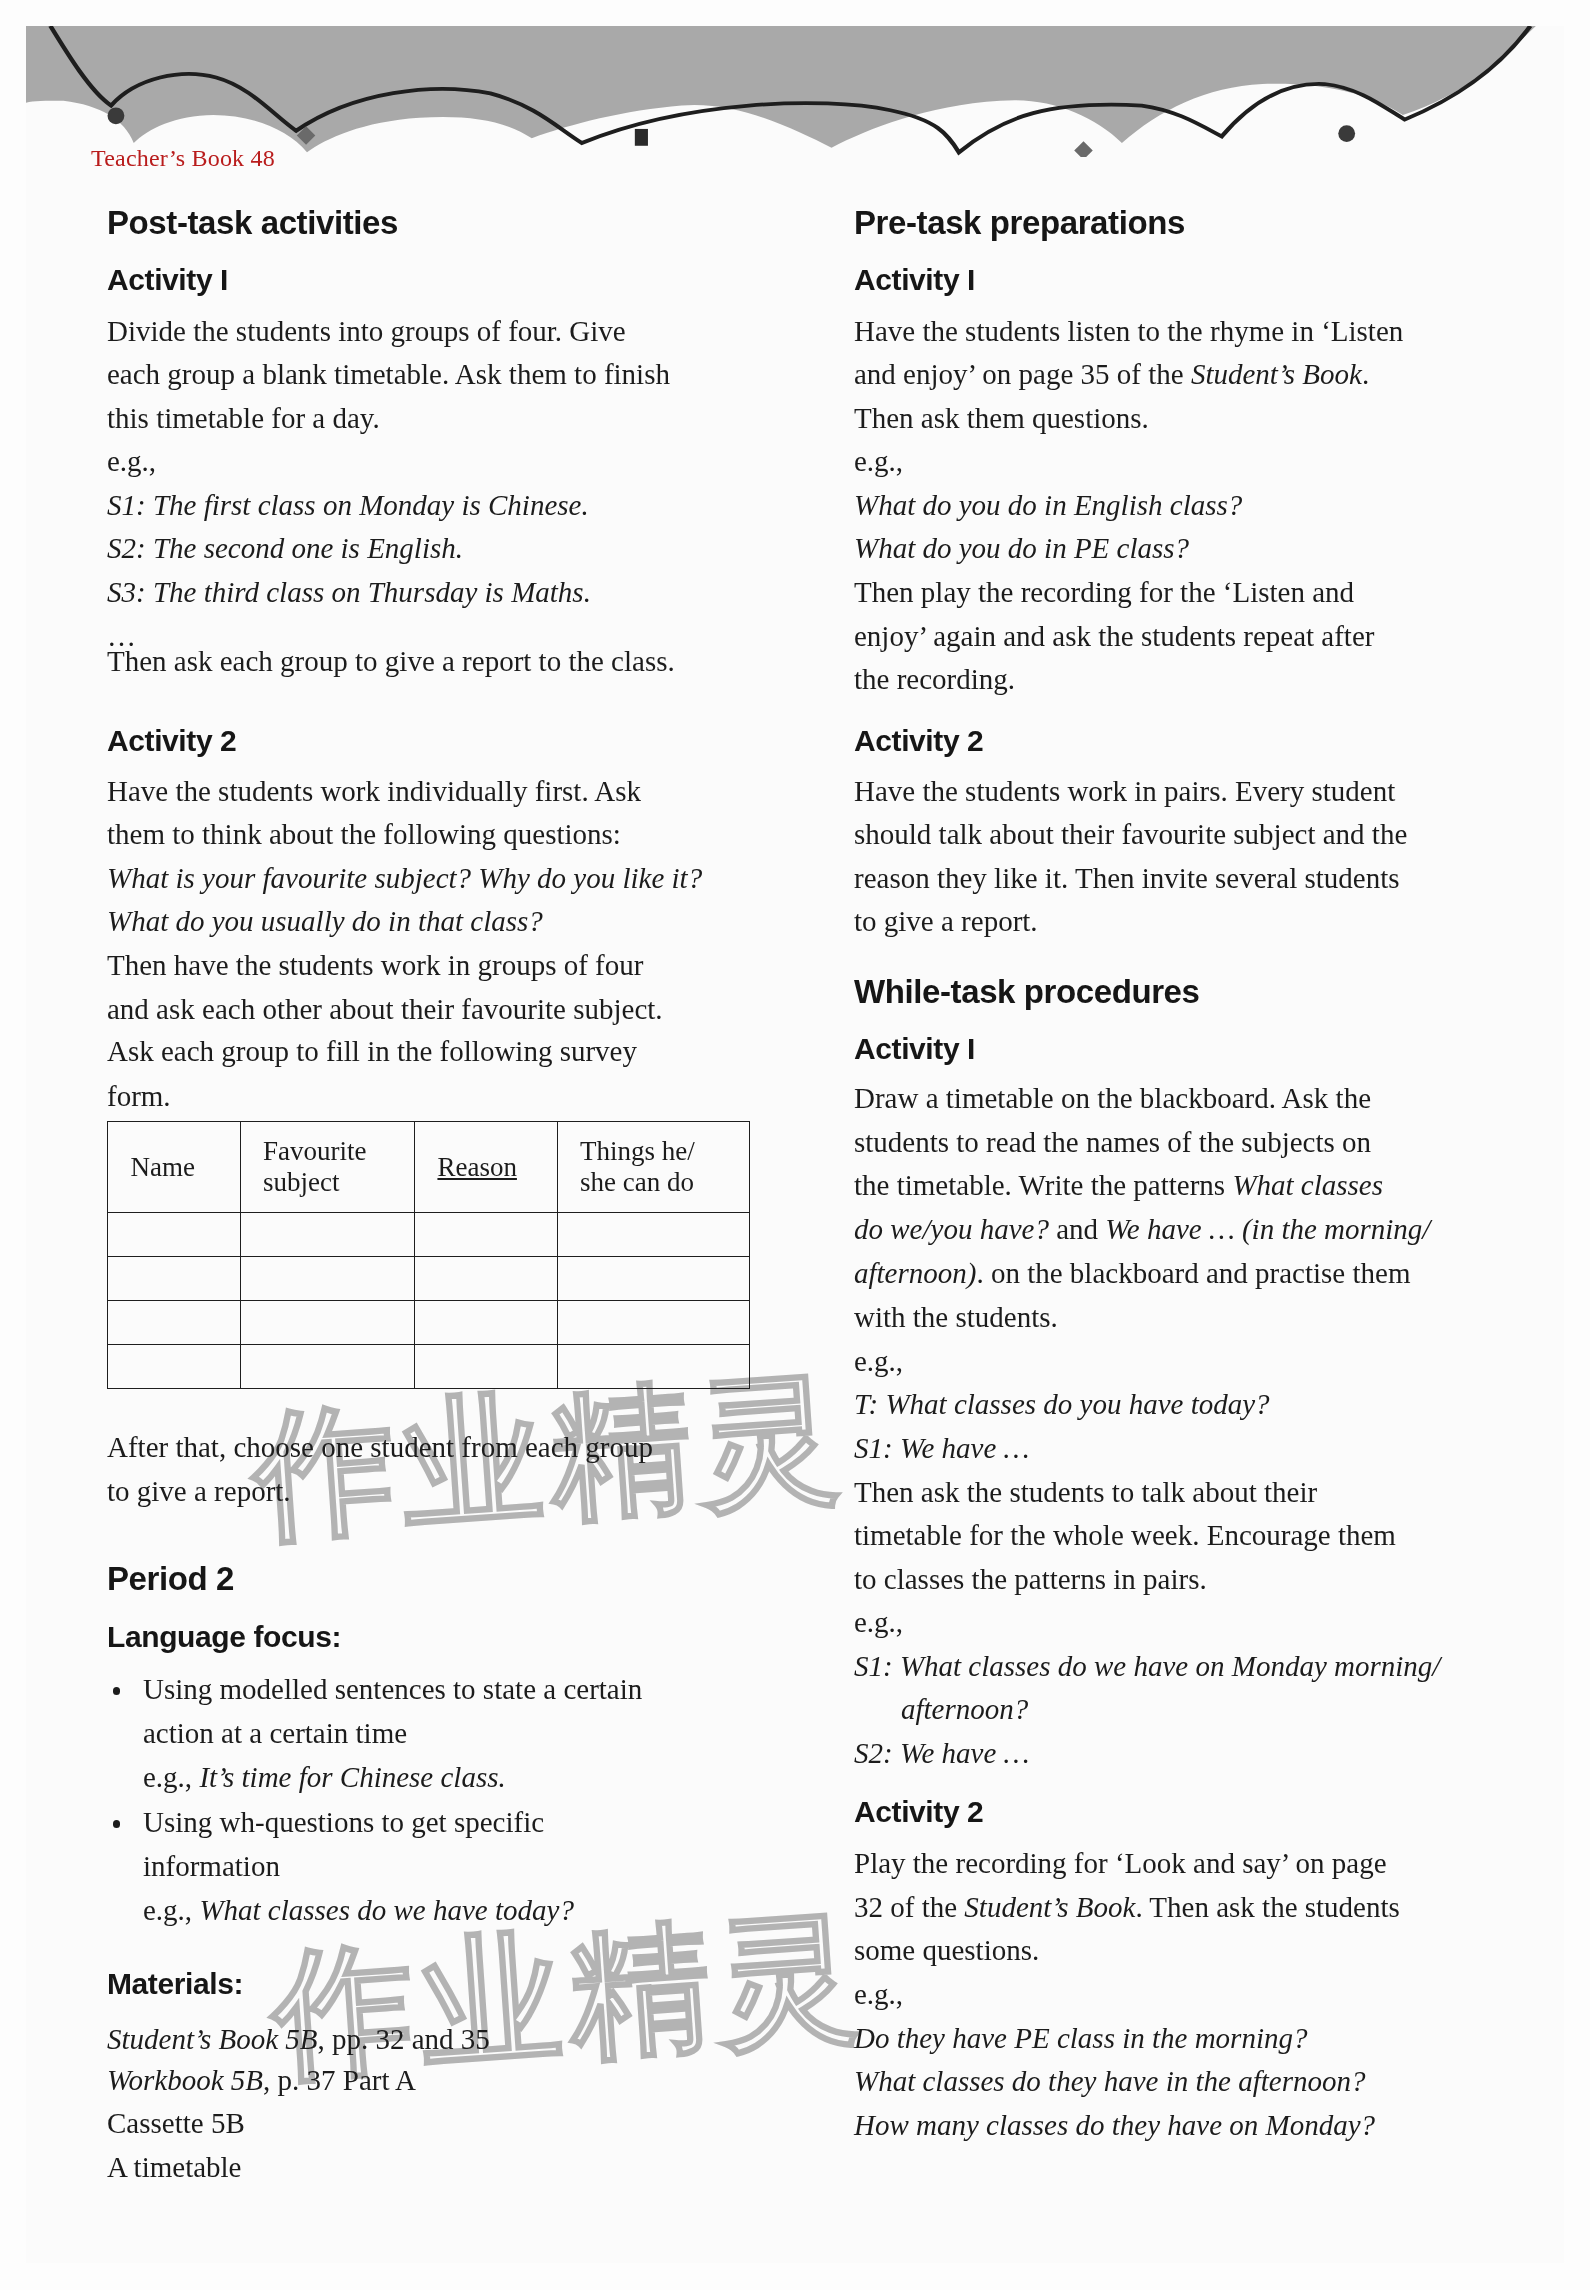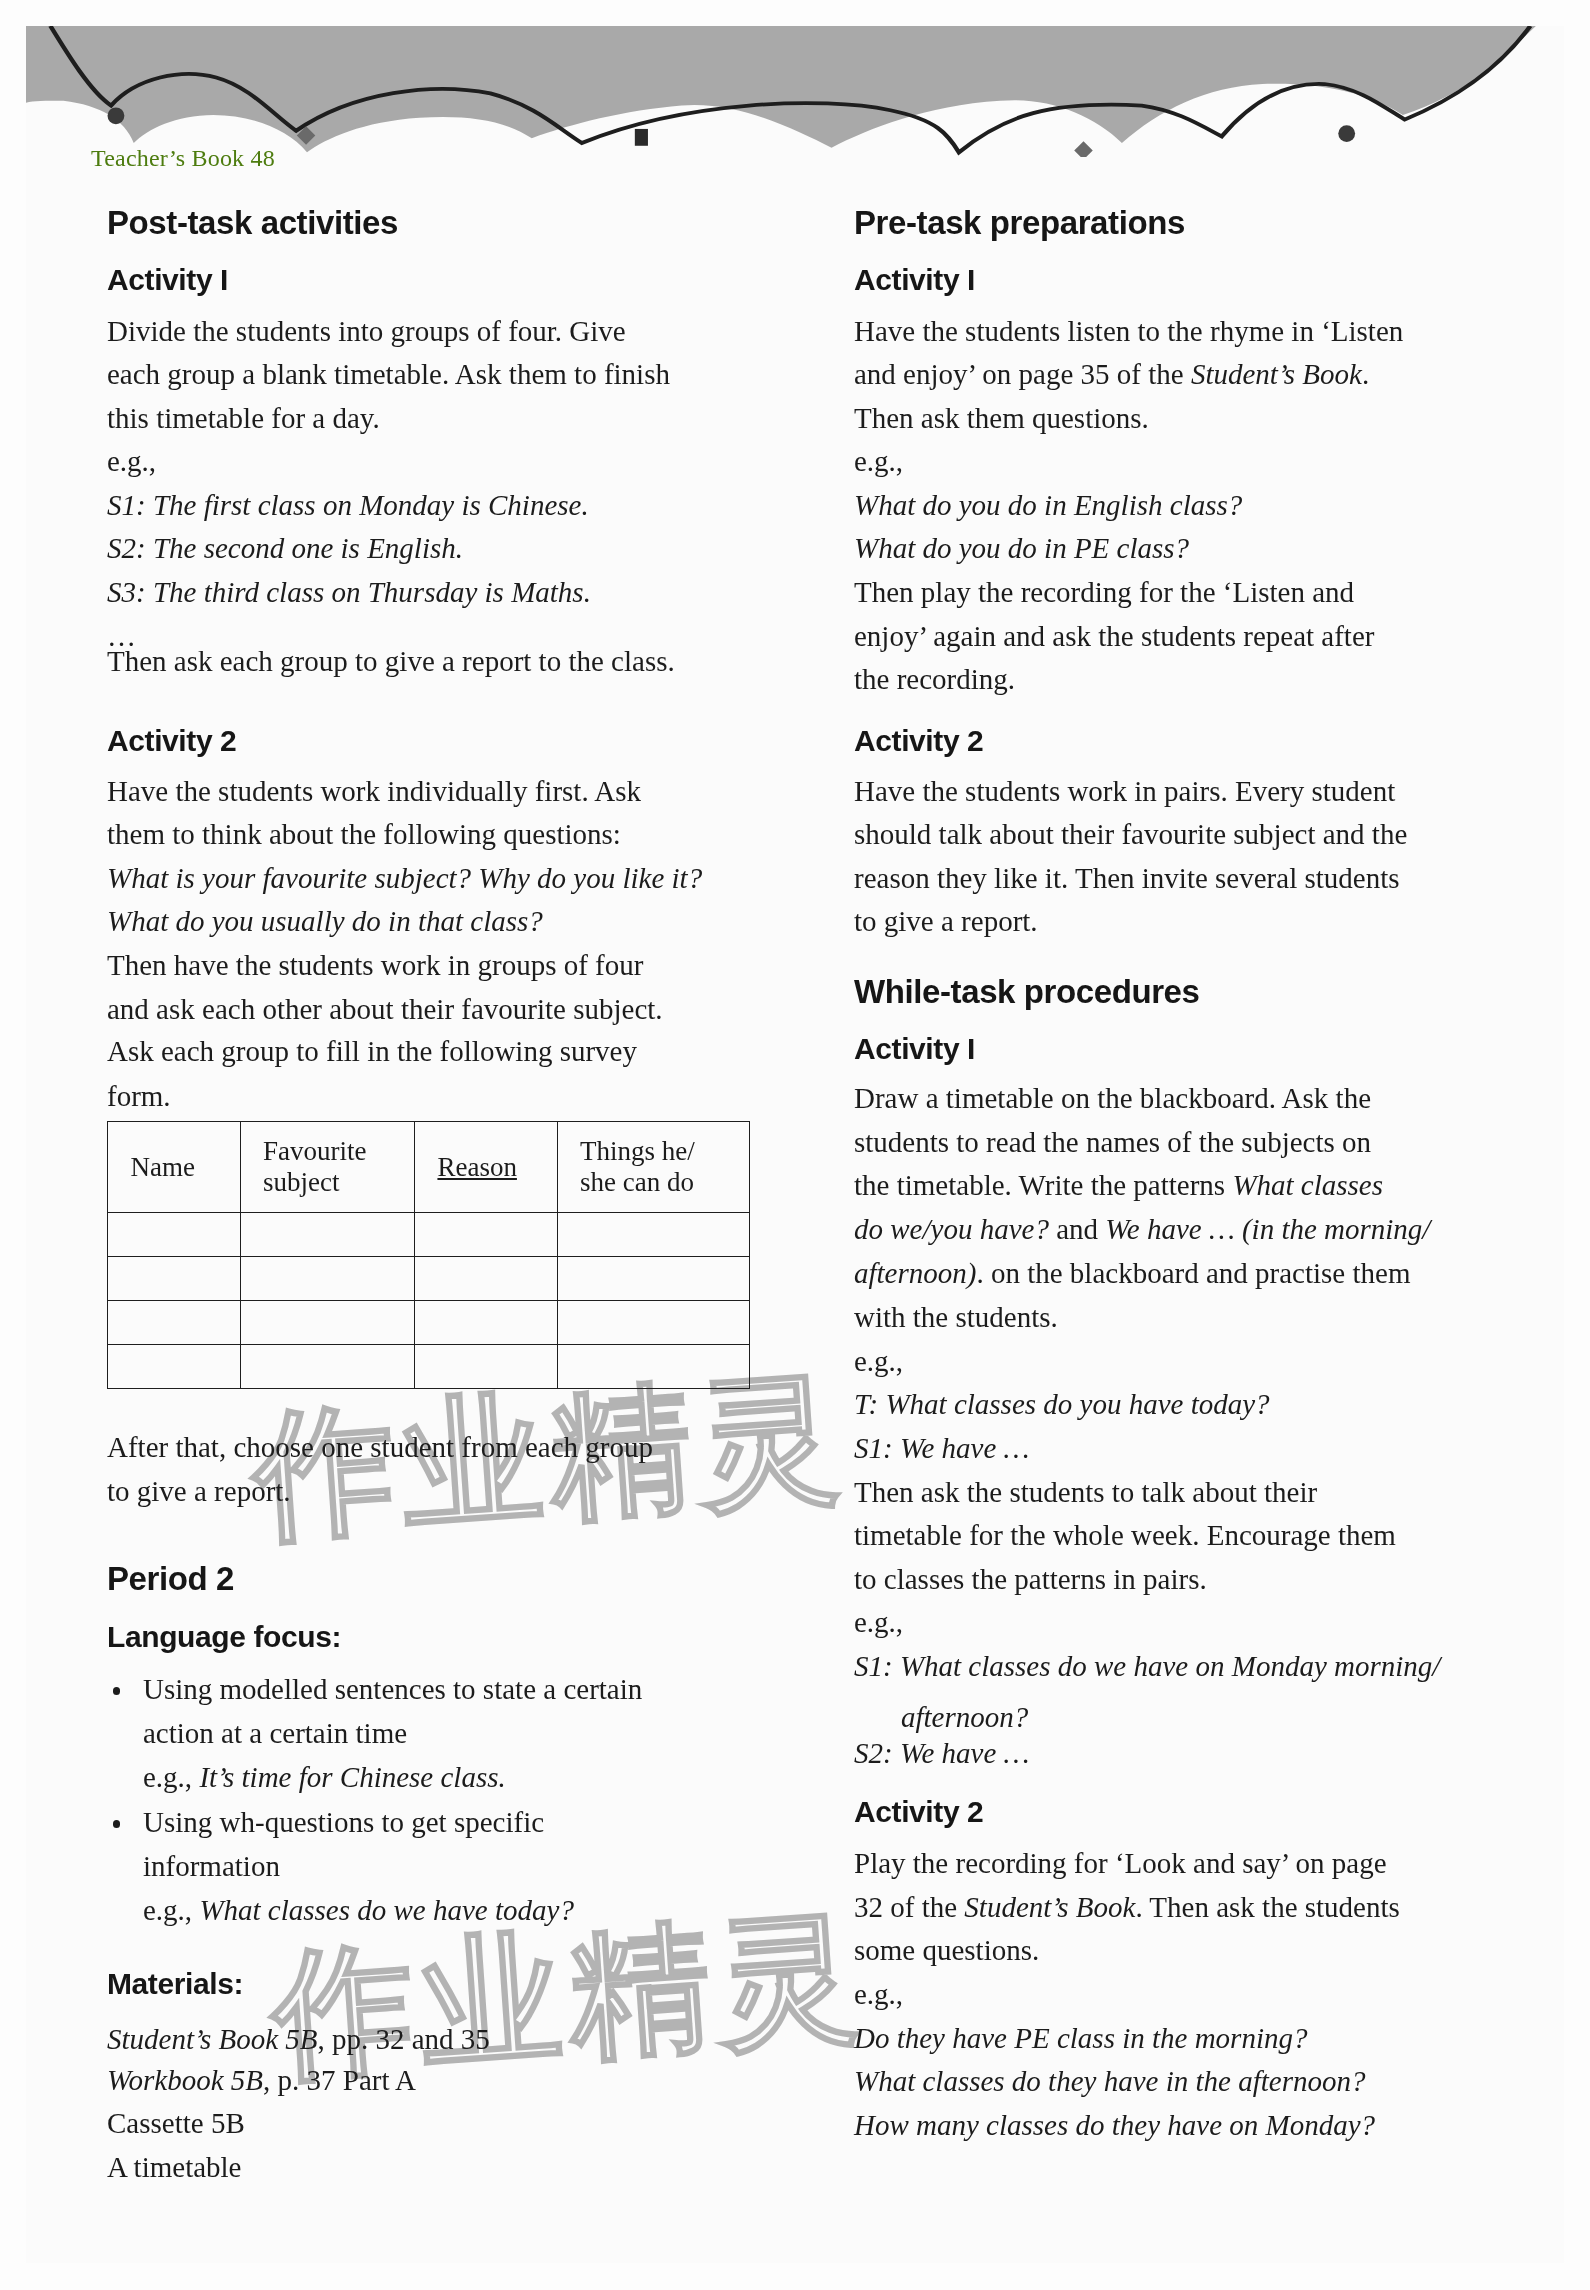--- a/index.html
+++ b/index.html
@@ -9,21 +9,21 @@
     font-family: "Liberation Serif", "DejaVu Serif", serif;
     color: #1c1c1c;
   }
   .page {
     position: absolute; left: 26px; top: 26px; width: 1538px; height: 2237px;
     background: #fbfbfb;
   }
   .banner { position: absolute; left: 26px; top: 26px; width: 1538px; height: 131px; }
   .running-head {
     position: absolute; left: 91px; top: 145px;
-    font-size: 24px; letter-spacing: 0.2px; color: #4d7c0f;
+    font-size: 24px; letter-spacing: 0.2px; color: #b91c1c;
   }
   .col { position: absolute; top: 0; }
   .col-left { left: 107px; width: 675px; }
   .col-right { left: 854px; width: 675px; }
   .ln {
     position: absolute; left: 0; white-space: nowrap;
     font-size: 29px; line-height: 37px; height: 37px;
   }
   .it { font-style: italic; text-align: center; }
   .h1 {
@@ -32,21 +32,21 @@
     font-weight: bold; font-size: 33px; line-height: 41px; letter-spacing: -0.4px;
     color: #161616;
   }
   .h2 {
     position: absolute; left: 0; white-space: nowrap;
     font-family: "Liberation Sans", "DejaVu Sans", sans-serif;
     font-weight: bold; font-size: 30px; line-height: 39px; letter-spacing: -0.4px;
     color: #161616;
   }
   .indent { left: 36px; }
-  .indent2 { left: 47px; margin-top: 8px; }
+  .indent2 { left: 47px; }
   .bullet-dot {
     position: absolute; left: 5.6px; width: 7.5px; height: 7.5px; border-radius: 50%;
     background: #1c1c1c;
   }
   table.survey {
     position: absolute; left: 0; top: 1121px;
     width: 643px; border-collapse: collapse;
     font-size: 27px; line-height: 31px;
   }
   table.survey td, table.survey th {

